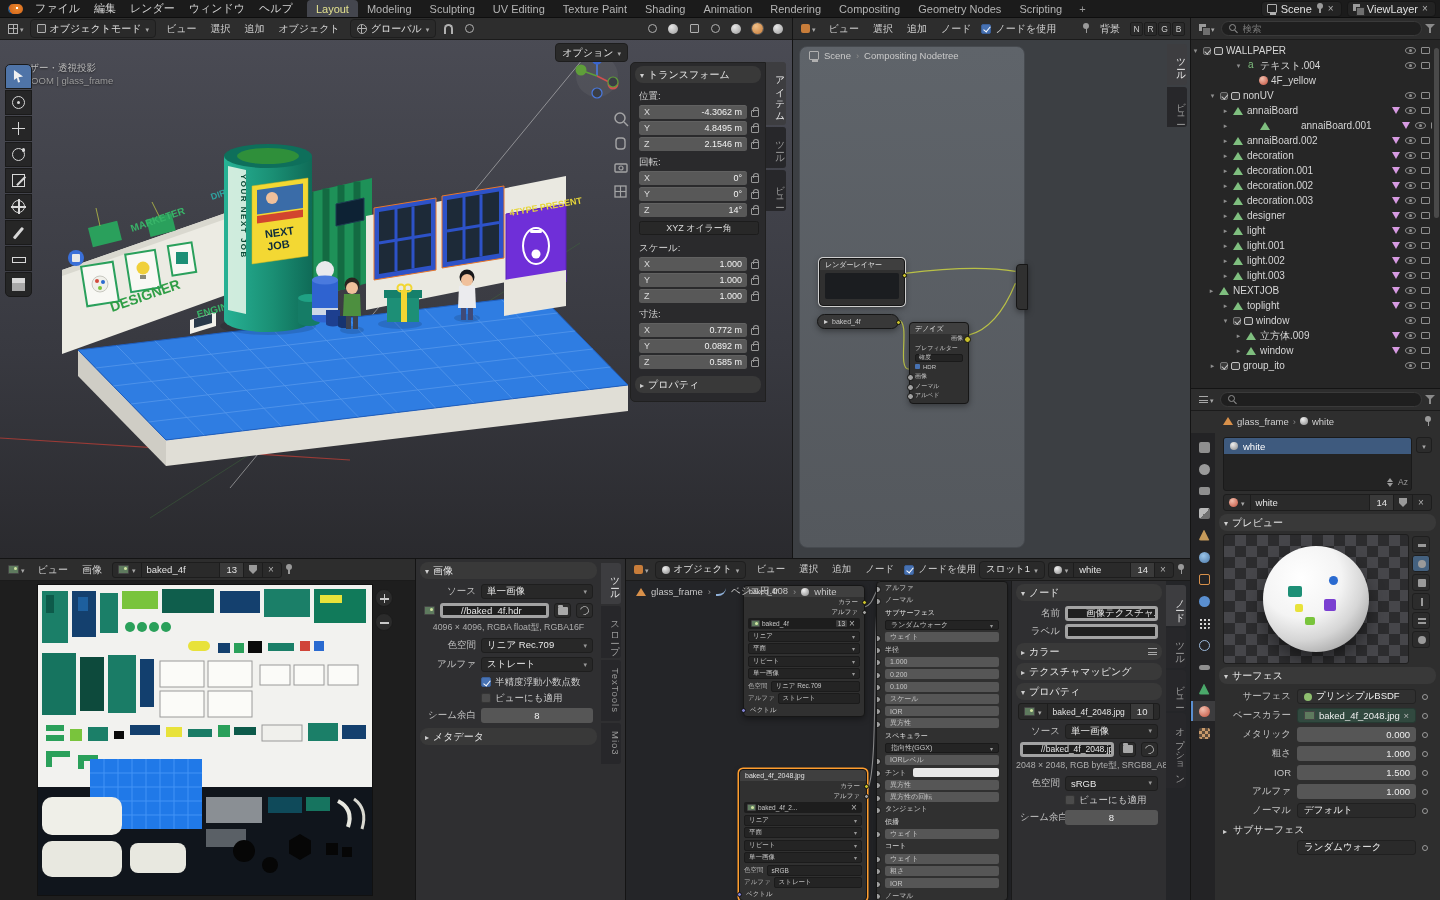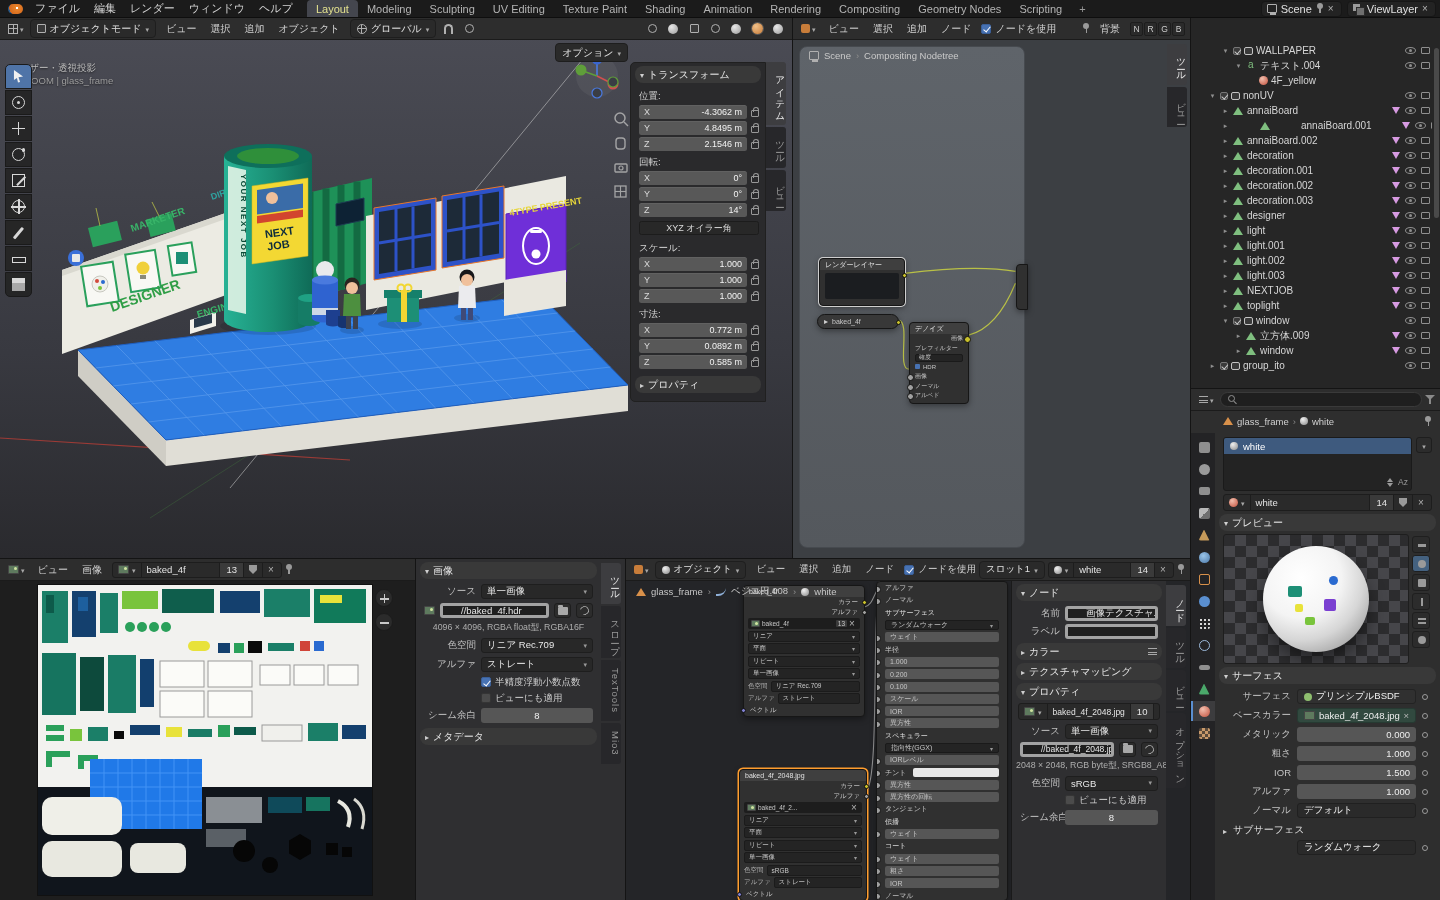--- a/index.html
+++ b/index.html
@@ -875,22 +875,33 @@
   </div>
     </div>
     <div class="vtabs">
     <div class="vtab active">ツール</div>
 
     <div class="vtab">ビュー</div>
   </div>
   </section>
 
   <section class="outl">
+    <div class="ehead">
+      <span class="etype">
+          <span class="ic ic-layers"></span>
+          <span class="ca"></span>
+        </span>
+      <div class="searchpill">
+        <span class="ic ic-mag"></span>
+        <input placeholder="検索" style="">
+      </div>
+      <span class="ic ic-funnel"></span>
+    </div>
     <div class="olrows">
-    <div class="olrow chk t-collection" style="padding-left: 30px;">
+    <div class="olrow chk t-collection" style="">
       <span class="exp">▾</span>
       <span class="cbx"></span>
       <span class="oicon"></span>
       <span class="oname">WALLPAPER</span>
       <span class="orights">
 
         <span class="ic ic-eye"></span>
         <span class="ic ic-scr"></span>
       </span>
     </div>
@@ -1068,21 +1079,21 @@
 
       <span class="oicon"></span>
       <span class="oname">light.003</span>
       <span class="orights">
         <span class="datatri"></span>
         <span class="ic ic-eye"></span>
         <span class="ic ic-scr"></span>
       </span>
     </div>
 
-    <div class="olrow t-mesh" style="padding-left: 30px;">
+    <div class="olrow t-mesh" style="padding-left: 16px;">
       <span class="exp">▸</span>
 
       <span class="oicon"></span>
       <span class="oname">NEXTJOB</span>
       <span class="orights">
         <span class="datatri"></span>
         <span class="ic ic-eye"></span>
         <span class="ic ic-scr"></span>
       </span>
     </div>

